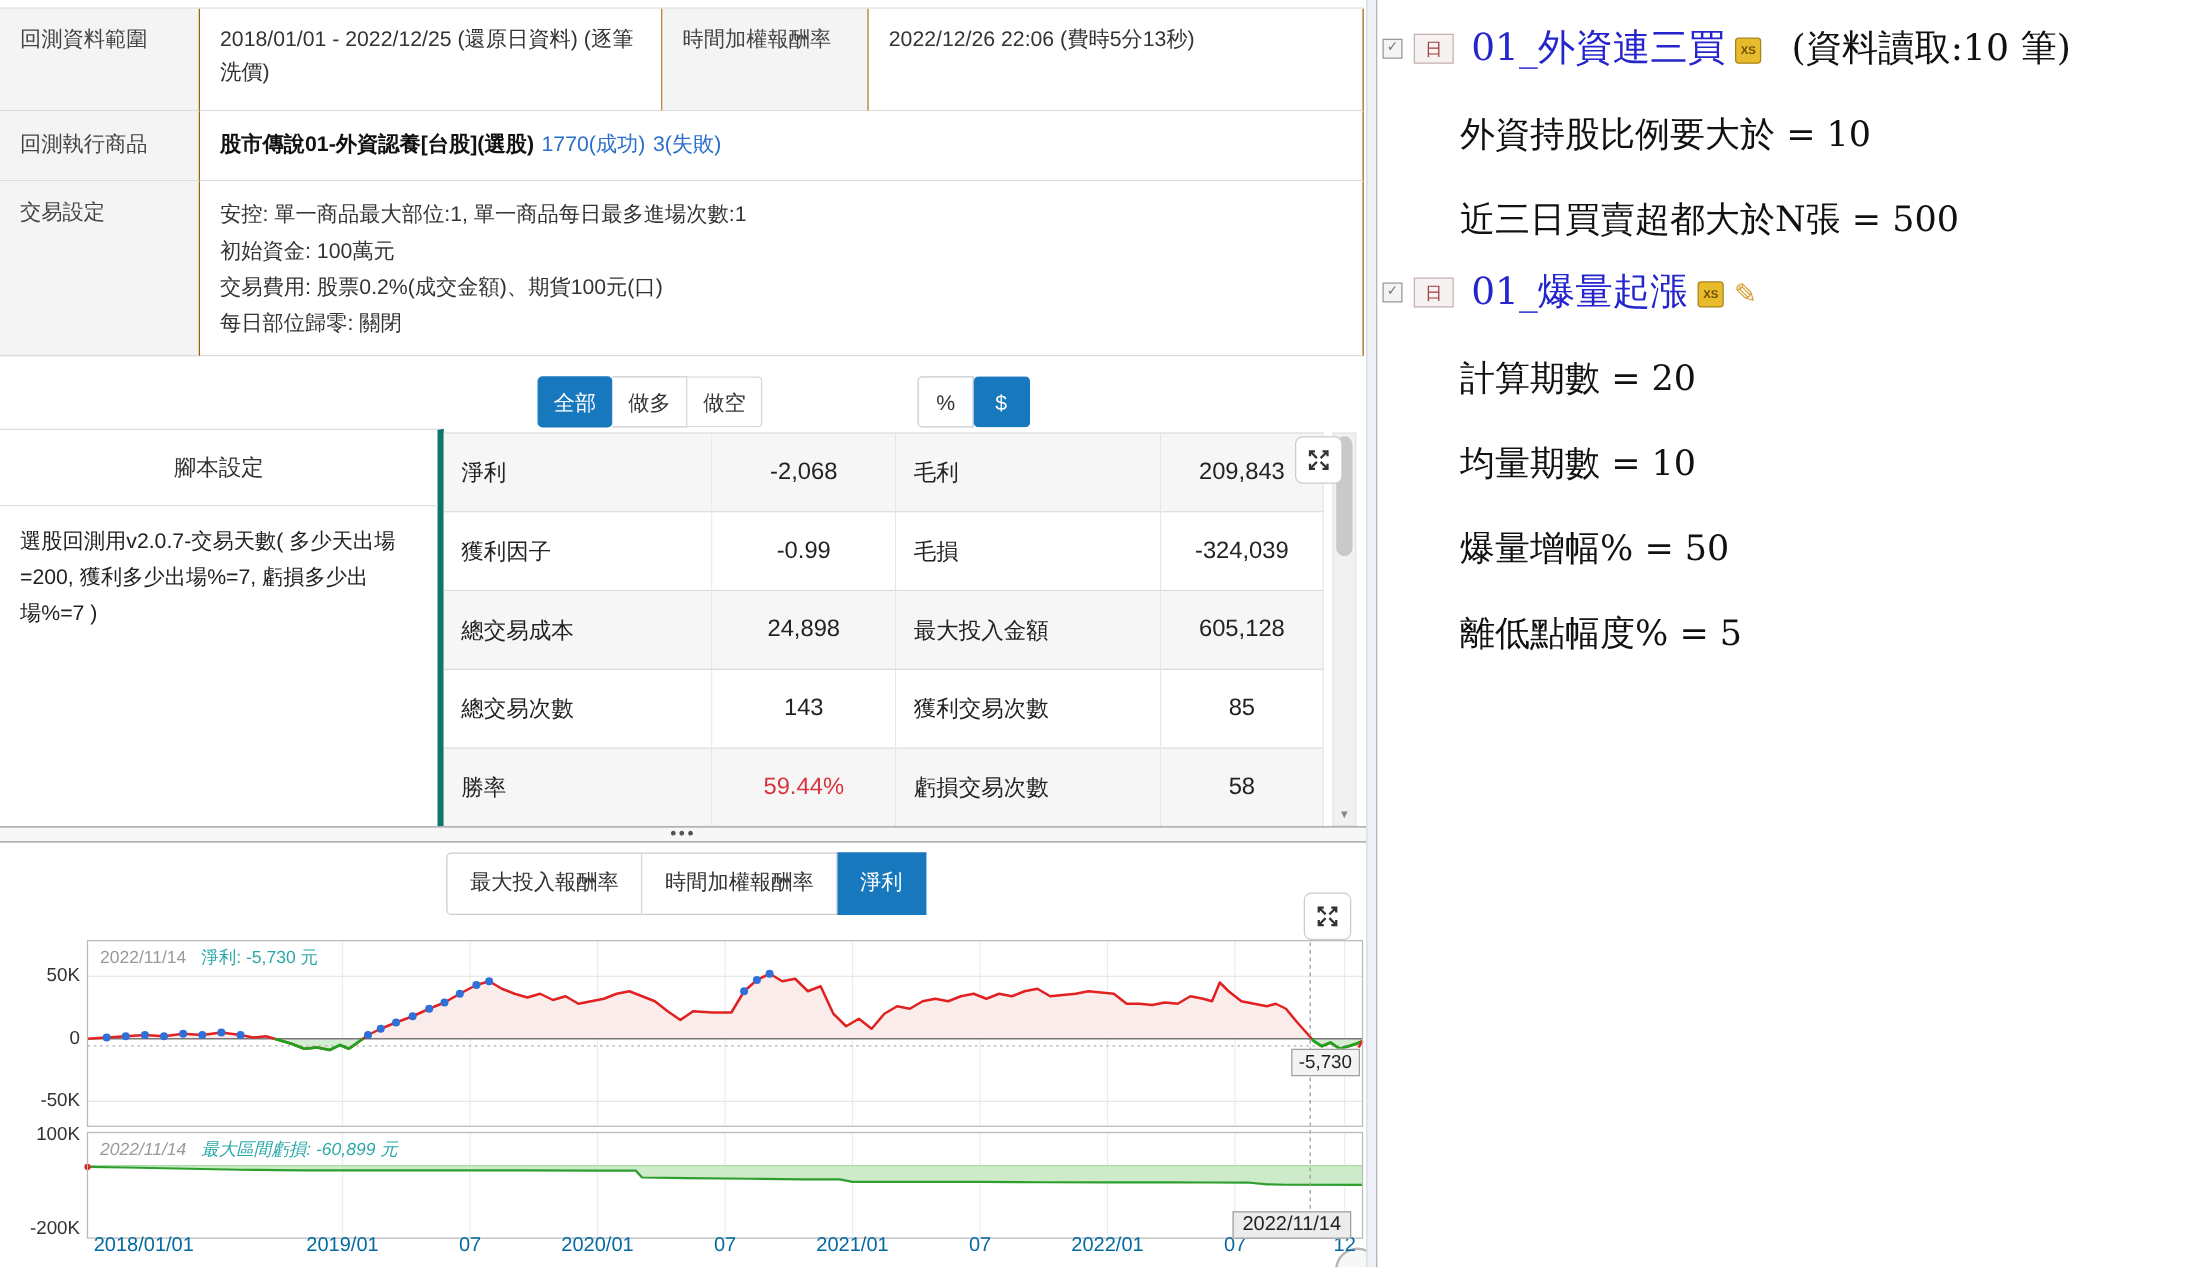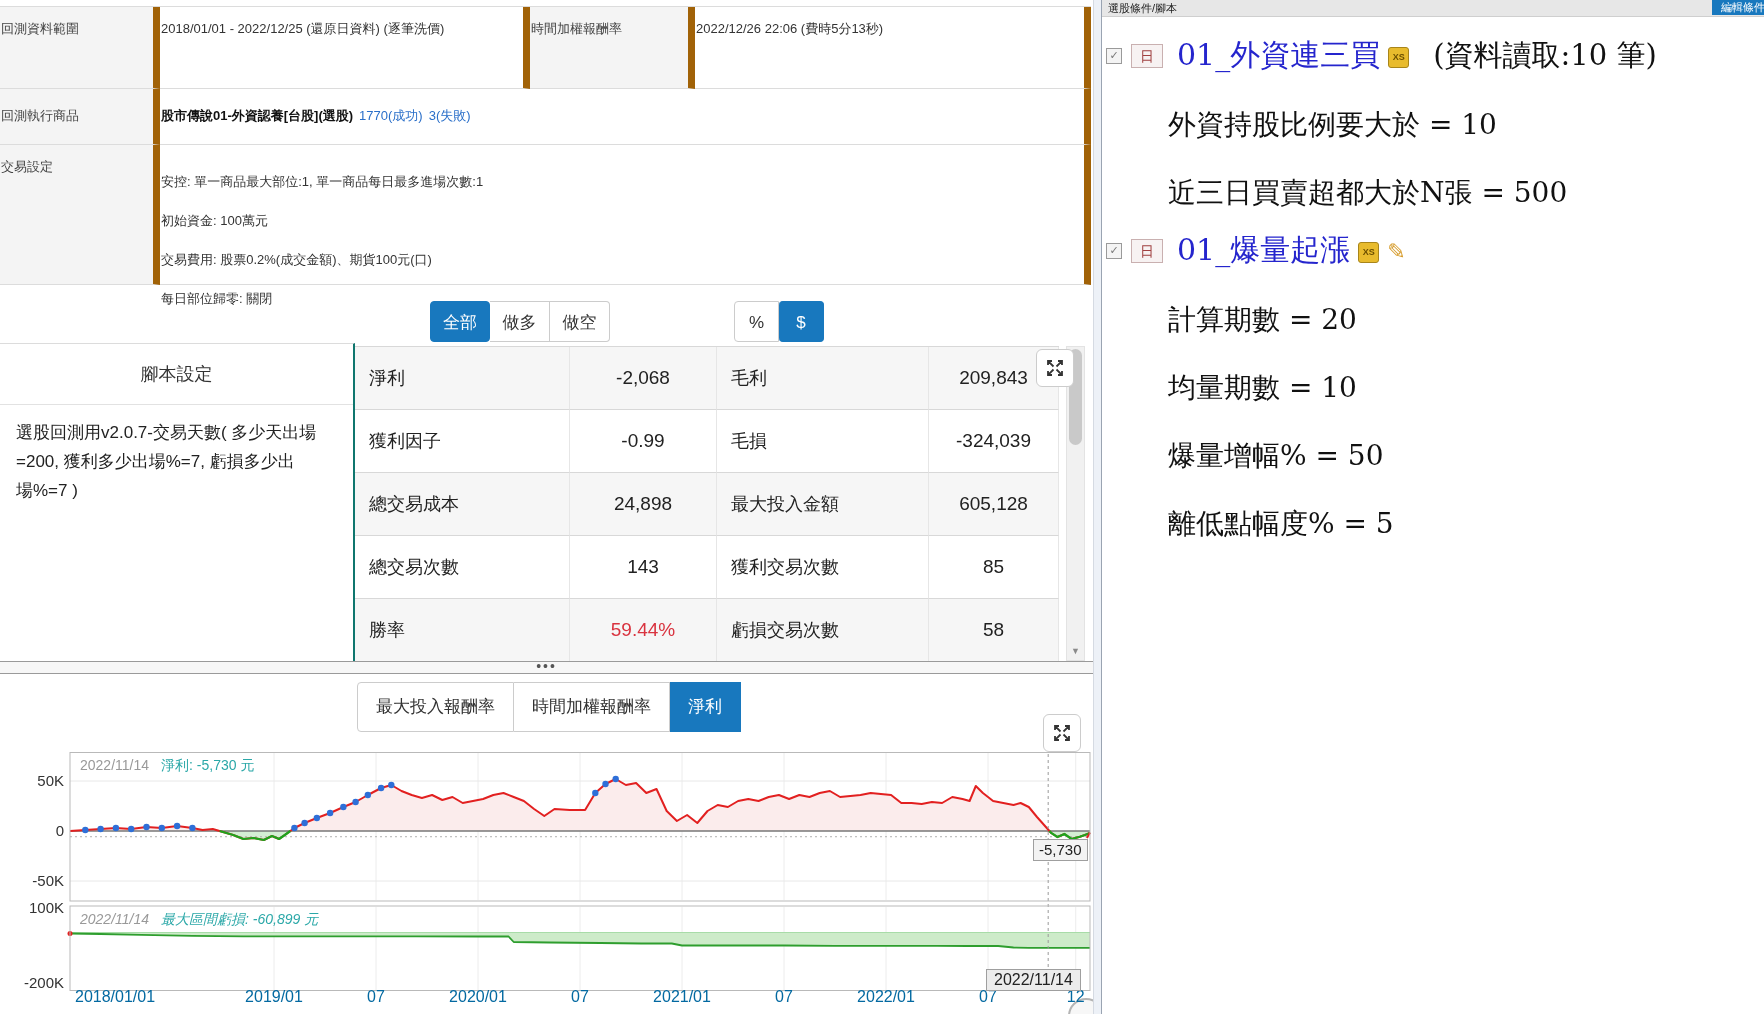--- a/index.html
+++ b/index.html
@@ -4,39 +4,39 @@
 <style>
   html,body{margin:0;padding:0;background:#fff;}
   .app{position:relative;width:1764px;height:1014px;background:#fff;overflow:hidden;
        font-family:"Liberation Sans",sans-serif;color:#222;}
   
   .left{position:absolute;left:0;top:0;width:1093px;height:1014px;background:#fff;}
   
   .info-table{position:absolute;left:0;top:6px;width:1091px;display:grid;
     grid-template-columns:160px 370px 165px 1fr;grid-template-rows:82px 56px 140px;
     border-top:1px solid #dcdcdc;}
-  .cell{border-bottom:1px solid #dcdcdc;border-right:7px solid #a16207;box-sizing:border-box;
-    padding:12px 1px;font-size:13px;line-height:1.55;color:#333;background:#fff;}
+  .cell{border-bottom:1px solid #dcdcdc;border-right:1px solid #a16207;box-sizing:border-box;
+    padding:12px 16px;font-size:17px;line-height:1.55;color:#333;background:#fff;}
   .cell.lbl{background:#f4f4f4;color:#444;}
   .cell.vmid{display:flex;align-items:center;flex-wrap:wrap;gap:6px;}
   .cell .bold{font-weight:bold;color:#111;}
   .lnk{color:#2a6fc9;cursor:pointer;}
-  .tline{line-height:29px;margin-top:10px;}
+  .tline{line-height:29px;}
   
   .filter-tabs{position:absolute;left:430px;top:301px;display:flex;}
   .unit-tabs{position:absolute;left:734px;top:301px;display:flex;}
   .ftab{min-width:60px;height:41px;line-height:41px;text-align:center;font-size:17px;color:#333;
     background:#fff;border:1px solid #ccc;border-left:none;box-sizing:border-box;cursor:pointer;}
   .ftab:first-child{border-left:1px solid #ccc;border-radius:4px 0 0 4px;}
   .ftab:last-child{border-radius:0 4px 4px 0;}
   .ftab.active{background:#1878be;border-color:#1878be;color:#fff;border-radius:4px;}
   .utab{min-width:45px;}
   
   .script-panel{position:absolute;left:0;top:343px;width:355px;height:318px;box-sizing:border-box;
-    border-top:1px solid #dcdcdc;border-right:2px solid #0f766e;background:#fff;}
+    border-top:1px solid #dcdcdc;border-right:5px solid #0f766e;background:#fff;}
   .script-title{height:60px;line-height:60px;text-align:center;font-size:18px;color:#333;
     border-bottom:1px solid #e2e2e2;}
   .script-body{padding:14px 16px;font-size:17px;line-height:1.7;color:#222;}
   
   .stats{position:absolute;left:355px;top:346px;width:704px;display:grid;
     grid-template-columns:215px 147px 212px 130px;grid-auto-rows:63px;border-top:1px solid #d8d8d8;}
   .scell{display:flex;align-items:center;border-bottom:1px solid #d8d8d8;border-right:1px solid #e6e6e6;
     box-sizing:border-box;font-size:18px;color:#222;background:#fff;}
   .scell.lab{padding-left:14px;}
   .scell.val{justify-content:center;font-size:19px;}
@@ -258,24 +258,20 @@
       </div>
       <div class="tt-val">-5,730</div>
       <div class="tt-date">2022/11/14</div>
       <div class="zoom-circle"></div>
     <div class="ylab" style="top: 20px;">50K</div><div class="ylab" style="top: 70px;">0</div><div class="ylab" style="top: 120px;">-50K</div><div class="ylab" style="top: 146.5px;">100K</div><div class="ylab" style="top: 221.5px;">-200K</div><div class="xlab first" style="left: 75px;">2018/01/01</div><div class="xlab" style="left: 274px;">2019/01</div><div class="xlab" style="left: 376px;">07</div><div class="xlab" style="left: 478px;">2020/01</div><div class="xlab" style="left: 580px;">07</div><div class="xlab" style="left: 682px;">2021/01</div><div class="xlab" style="left: 784px;">07</div><div class="xlab" style="left: 886px;">2022/01</div><div class="xlab" style="left: 988px;">07</div><div class="xlab" style="left: 1075.72px;">12</div></div>
   </div>
 
   <div class="sash"></div>
 
   <div class="right">
-    <div class="rp-header">
-      <span class="rp-header-text">選股條件/腳本</span>
-      <span class="rp-edit">編輯條件</span>
-    </div>
     <div class="rp-body" id="rp-body">
         <div class="rp-head">
           <div class="rp-check">✓</div>
           <div class="rp-day">日</div>
           <span class="rp-title">01_外資連三買</span>
           <span class="rp-xs">XS</span>
           <span class="rp-suffix">(資料讀取:10 筆)</span>
         </div>
         <div class="rp-param">外資持股比例要大於 = 10</div>
         <div class="rp-param">近三日買賣超都大於N張 = 500</div>

